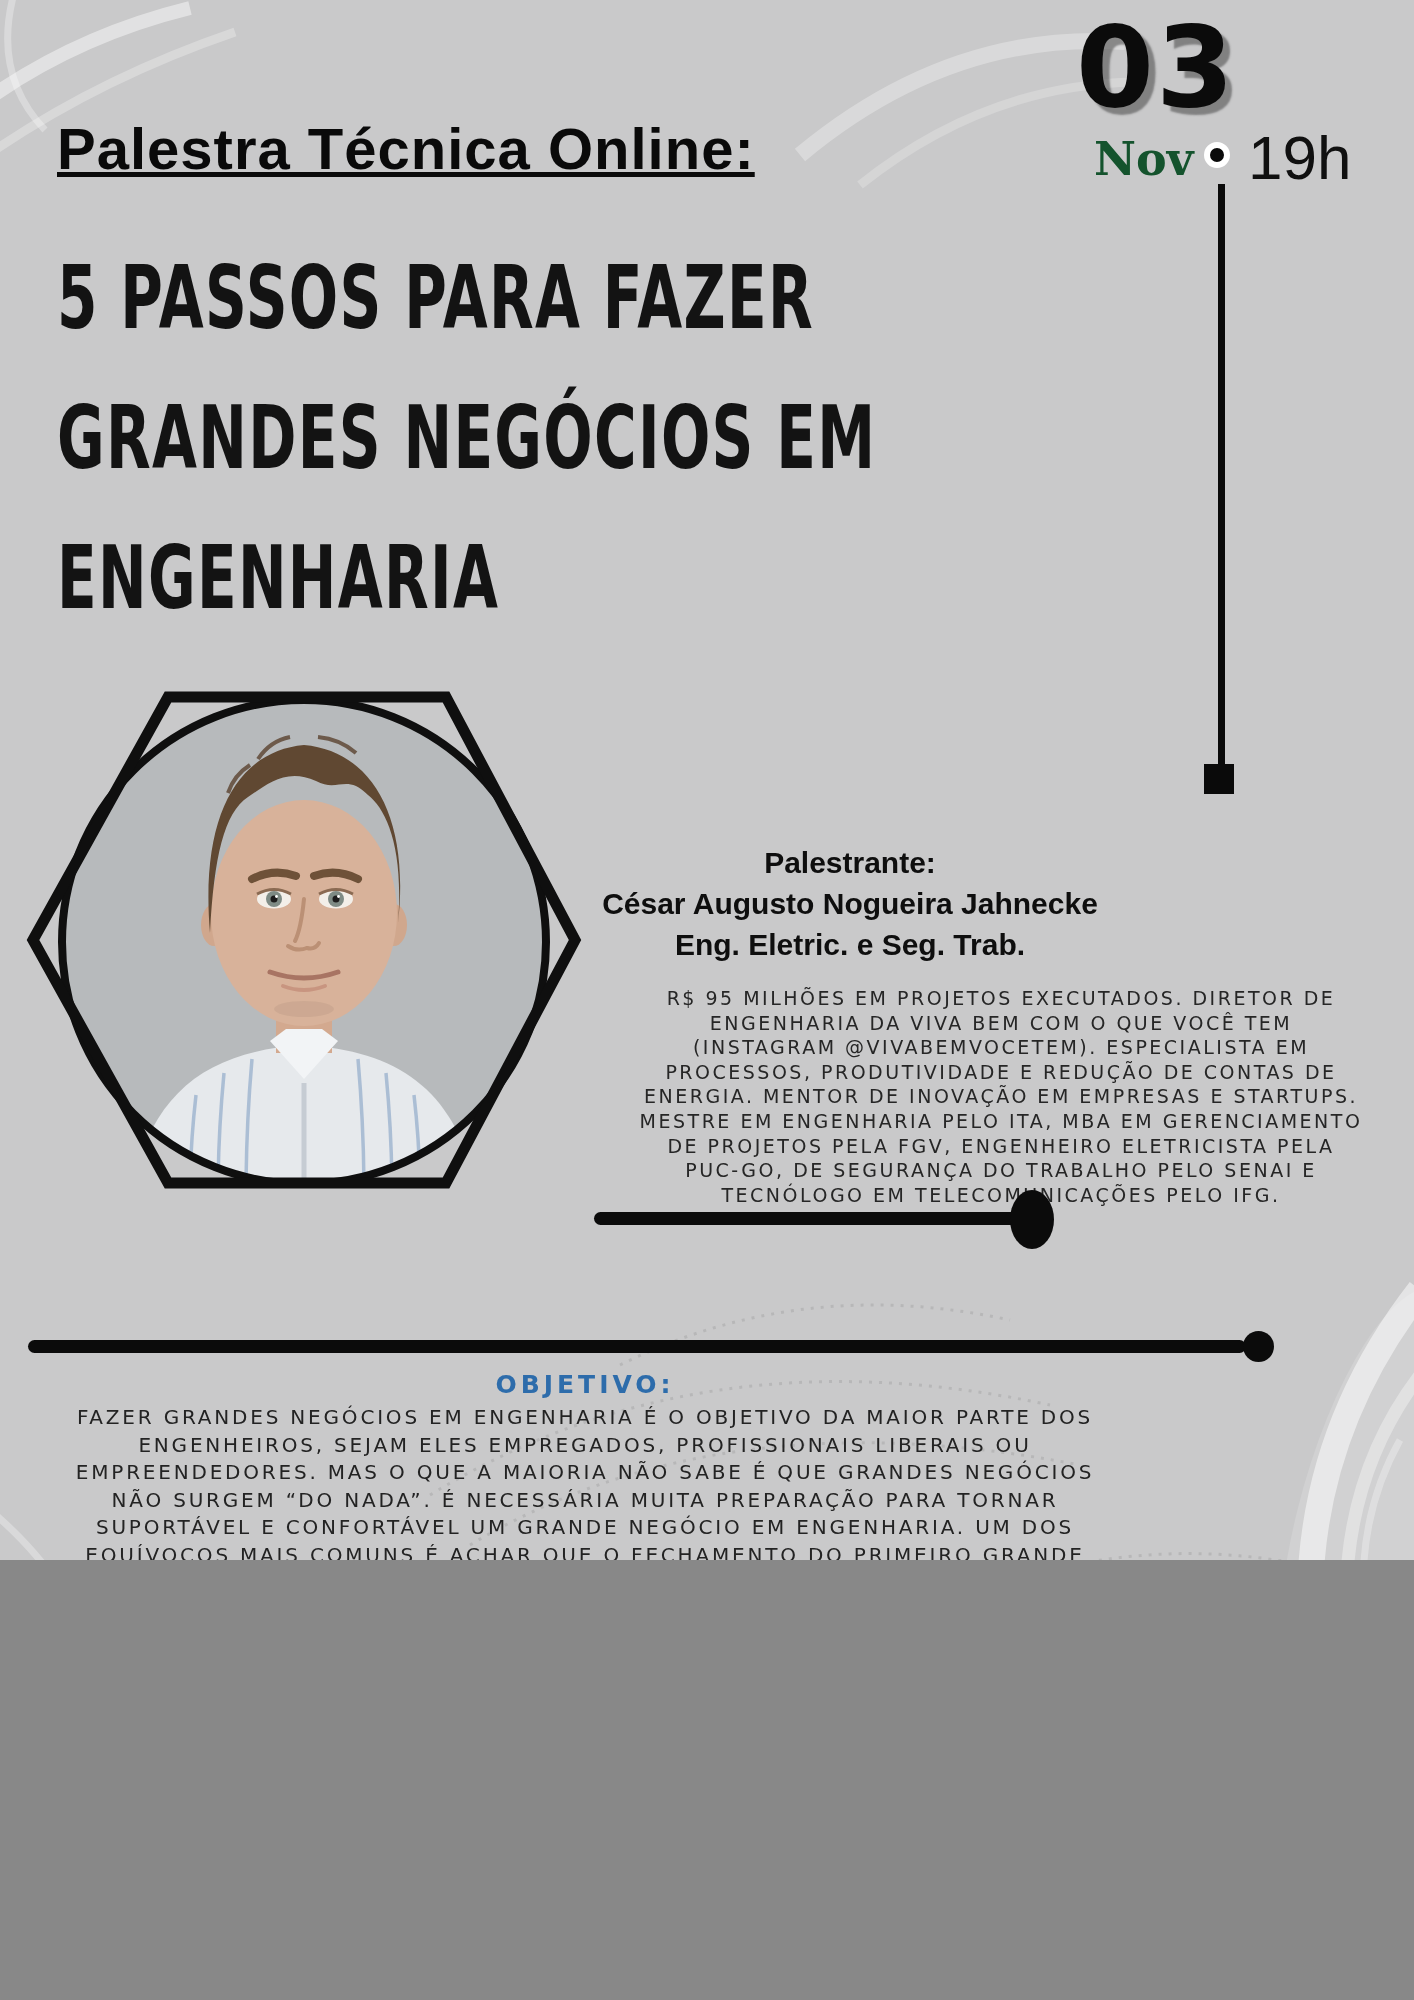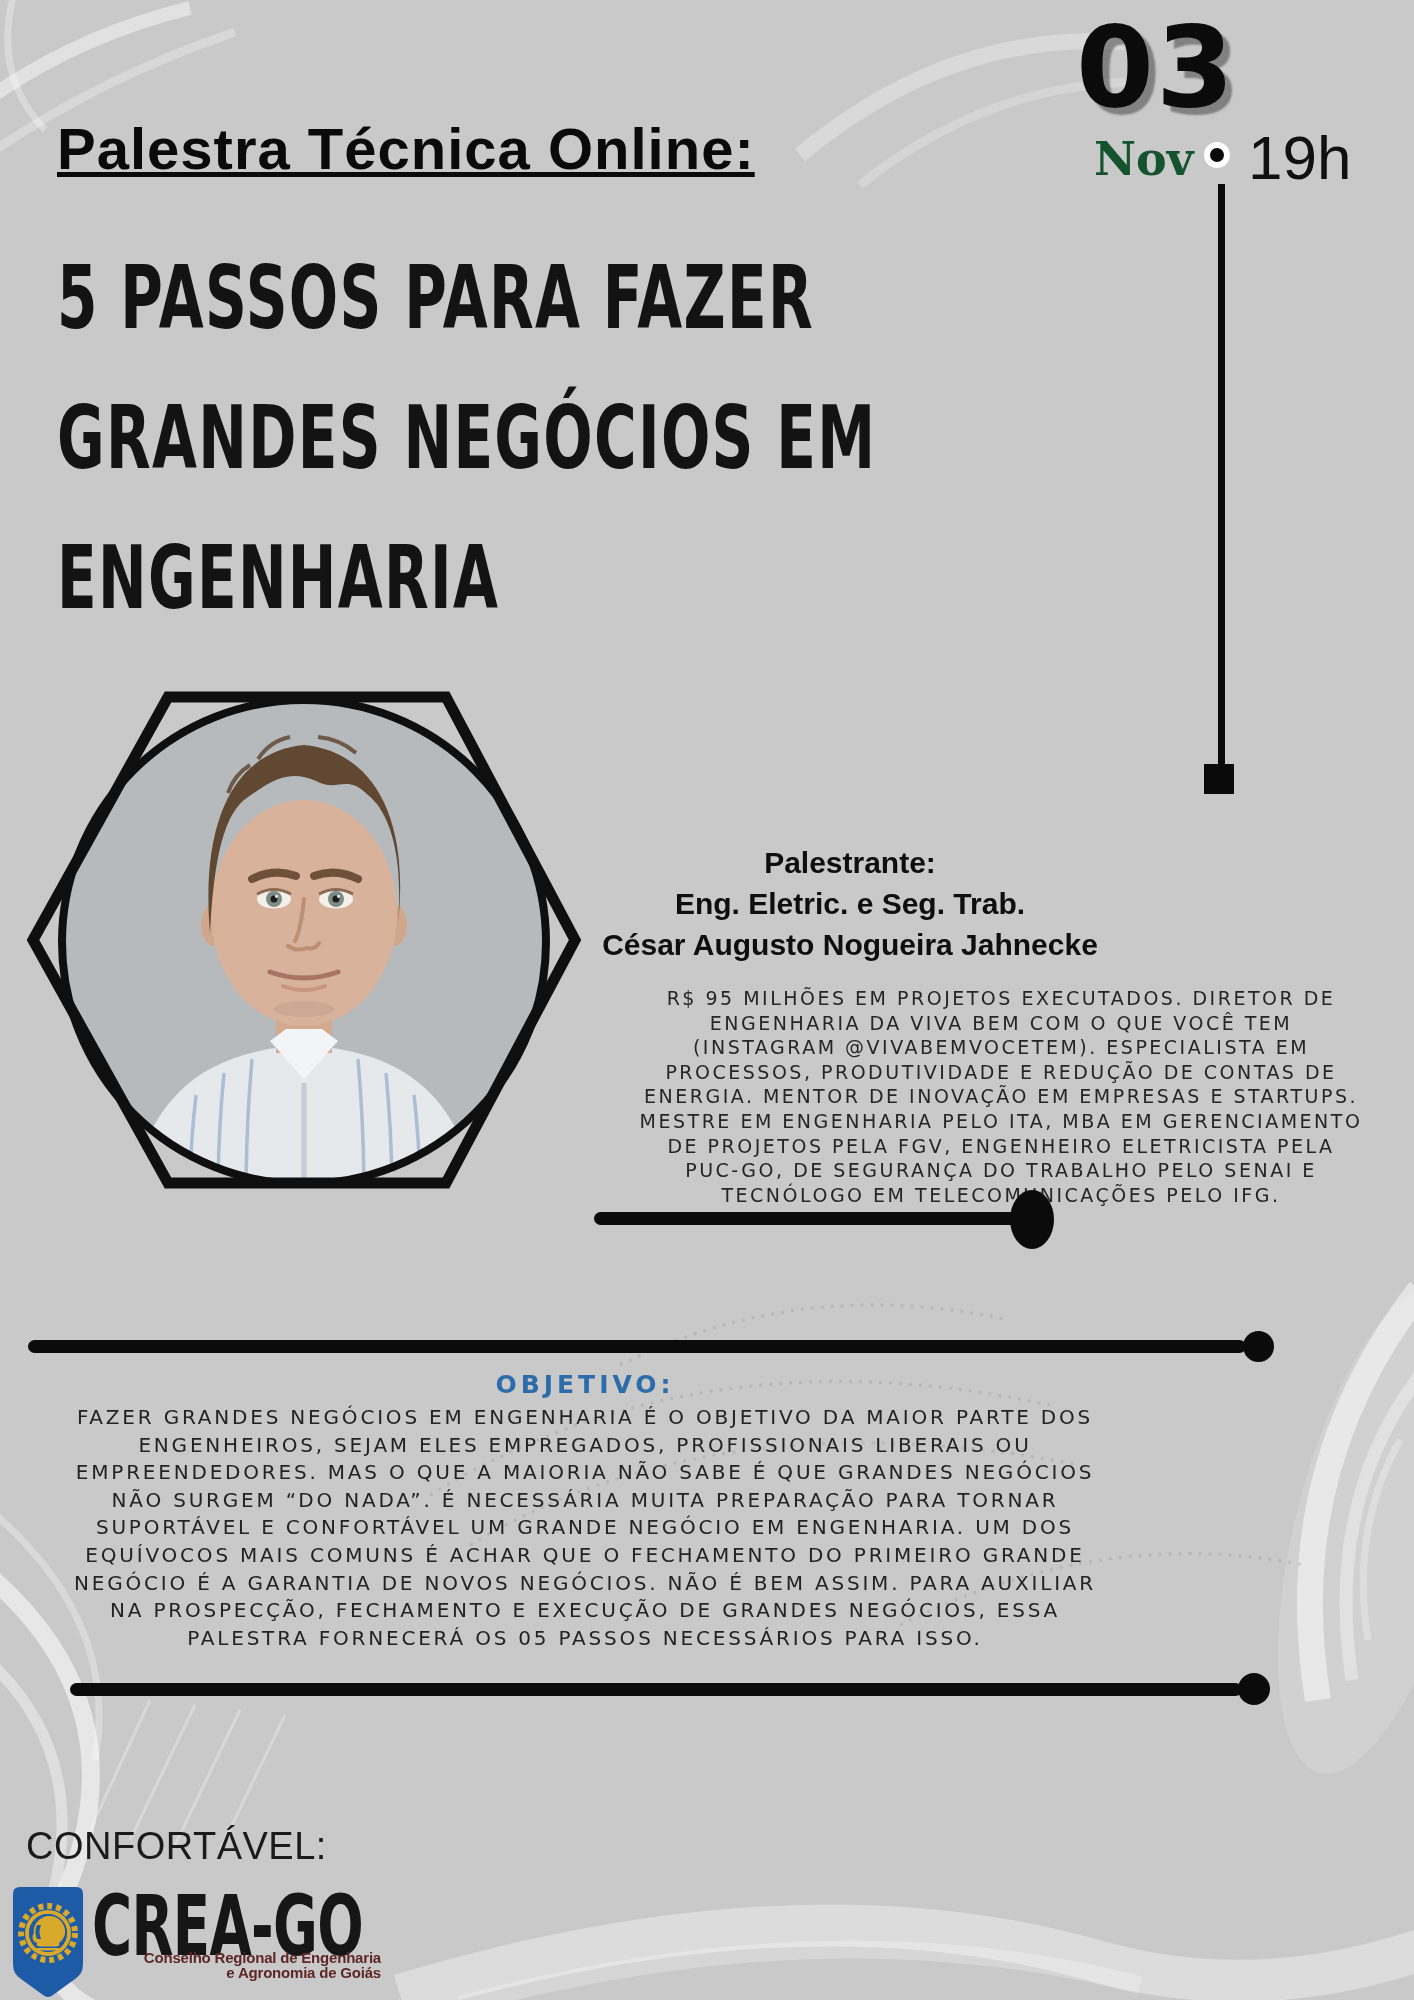--- a/index.html
+++ b/index.html
@@ -1,21 +1,21 @@
 <!DOCTYPE html>
 <html style="--bg: #c9c9ca; --ink: #111111; --objective-blue: #2d6cab; --shield-blue: #1d5ba7; --gear-gold: #d9a92c; --org-maroon: #5e2626;"><head>
 <meta charset="utf-8">
 <style>
   :root{
     --bg:#c9c9ca; --ink:#111111; --objective-blue:#2d6cab;
     --shield-blue:#1d5ba7; --gear-gold:#d9a92c; --org-maroon:#5e2626;
   }
   *{margin:0;padding:0;box-sizing:border-box;}
   body{background:#888;font-family:"Liberation Sans",sans-serif;}
-  .poster{position:relative;width:1414px;height:2000px;margin:0 auto;background:var(--bg);overflow:hidden;color:var(--ink);}
+  .poster{position:relative;width:1414px;height:1560px;margin:0 auto;background:var(--bg);overflow:hidden;color:var(--ink);}
   .abs{position:absolute;}
   .preline{white-space:pre-line;}
 
   
   .deco{position:absolute;inset:0;width:1414px;height:2000px;pointer-events:none;}
 
   
   .day{left:1076px;top:6px;font:800 112px/1.1 "DejaVu Sans",sans-serif;letter-spacing:2px;color:#0b0b0b;
        text-shadow:7px 7px 2px rgba(70,70,70,.55);}
   .month{left:1094px;top:134px;font:700 46px/1.1 "DejaVu Serif",serif;color:#14532d;}
@@ -169,22 +169,22 @@
       <path d="M 265,311 Q 286,319 307,311" stroke="#c89580" stroke-width="4" fill="none" stroke-linecap="round"></path>
       <ellipse cx="286" cy="334" rx="30" ry="8" fill="#000" opacity=".05"></ellipse>
     </g>
 
     <circle cx="286" cy="267" r="242" fill="none" stroke="#0f0f0f" stroke-width="8"></circle>
     <polygon points="15,265 150,22 428,22 557,265 428,508 150,508" fill="none" stroke="#0f0f0f" stroke-width="11" stroke-linejoin="miter"></polygon>
   </svg>
 
   <div class="abs speaker-head">
     <div>Palestrante:</div>
+    <div>César Augusto Nogueira Jahnecke</div>
     <div>Eng. Eletric. e Seg. Trab.</div>
-    <div>César Augusto Nogueira Jahnecke</div>
   </div>
   <div class="abs bio preline">R$ 95 MILHÕES EM PROJETOS EXECUTADOS. DIRETOR DE
 ENGENHARIA DA VIVA BEM COM O QUE VOCÊ TEM
 (INSTAGRAM @VIVABEMVOCETEM). ESPECIALISTA EM
 PROCESSOS, PRODUTIVIDADE E REDUÇÃO DE CONTAS DE
 ENERGIA. MENTOR DE INOVAÇÃO EM EMPRESAS E STARTUPS.
 MESTRE EM ENGENHARIA PELO ITA, MBA EM GERENCIAMENTO
 DE PROJETOS PELA FGV, ENGENHEIRO ELETRICISTA PELA
 PUC-GO, DE SEGURANÇA DO TRABALHO PELO SENAI E
 TECNÓLOGO EM TELECOMUNICAÇÕES PELO IFG.</div>

